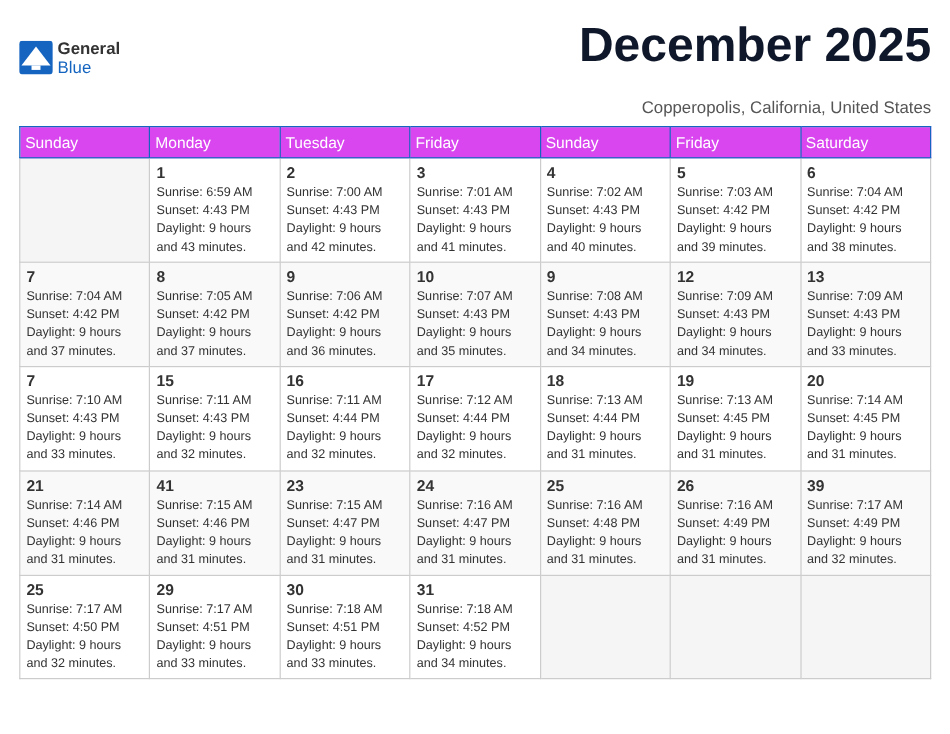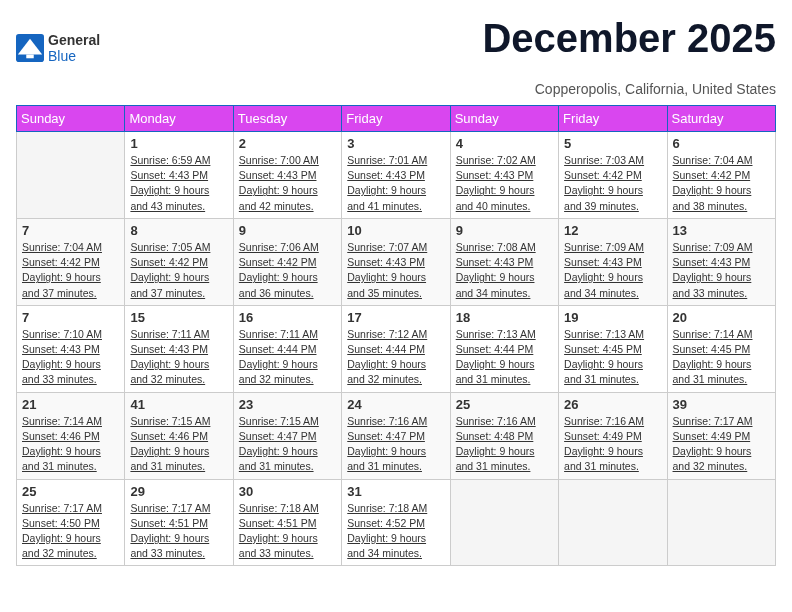--- a/index.html
+++ b/index.html
@@ -69,21 +69,20 @@
       font-size: 13px;
       font-weight: bold;
       color: #333;
       display: block;
       margin-bottom: 2px;
     }
     .day-info {
       font-size: 10.5px;
       color: #333;
       line-height: 1.45;
-      text-decoration: underline;
     }
     .empty-cell {
       background: #f5f5f5 !important;
     }
   </style>
 </head>
 <body>
 
 <div class="header-area">
   <div class="logo">

